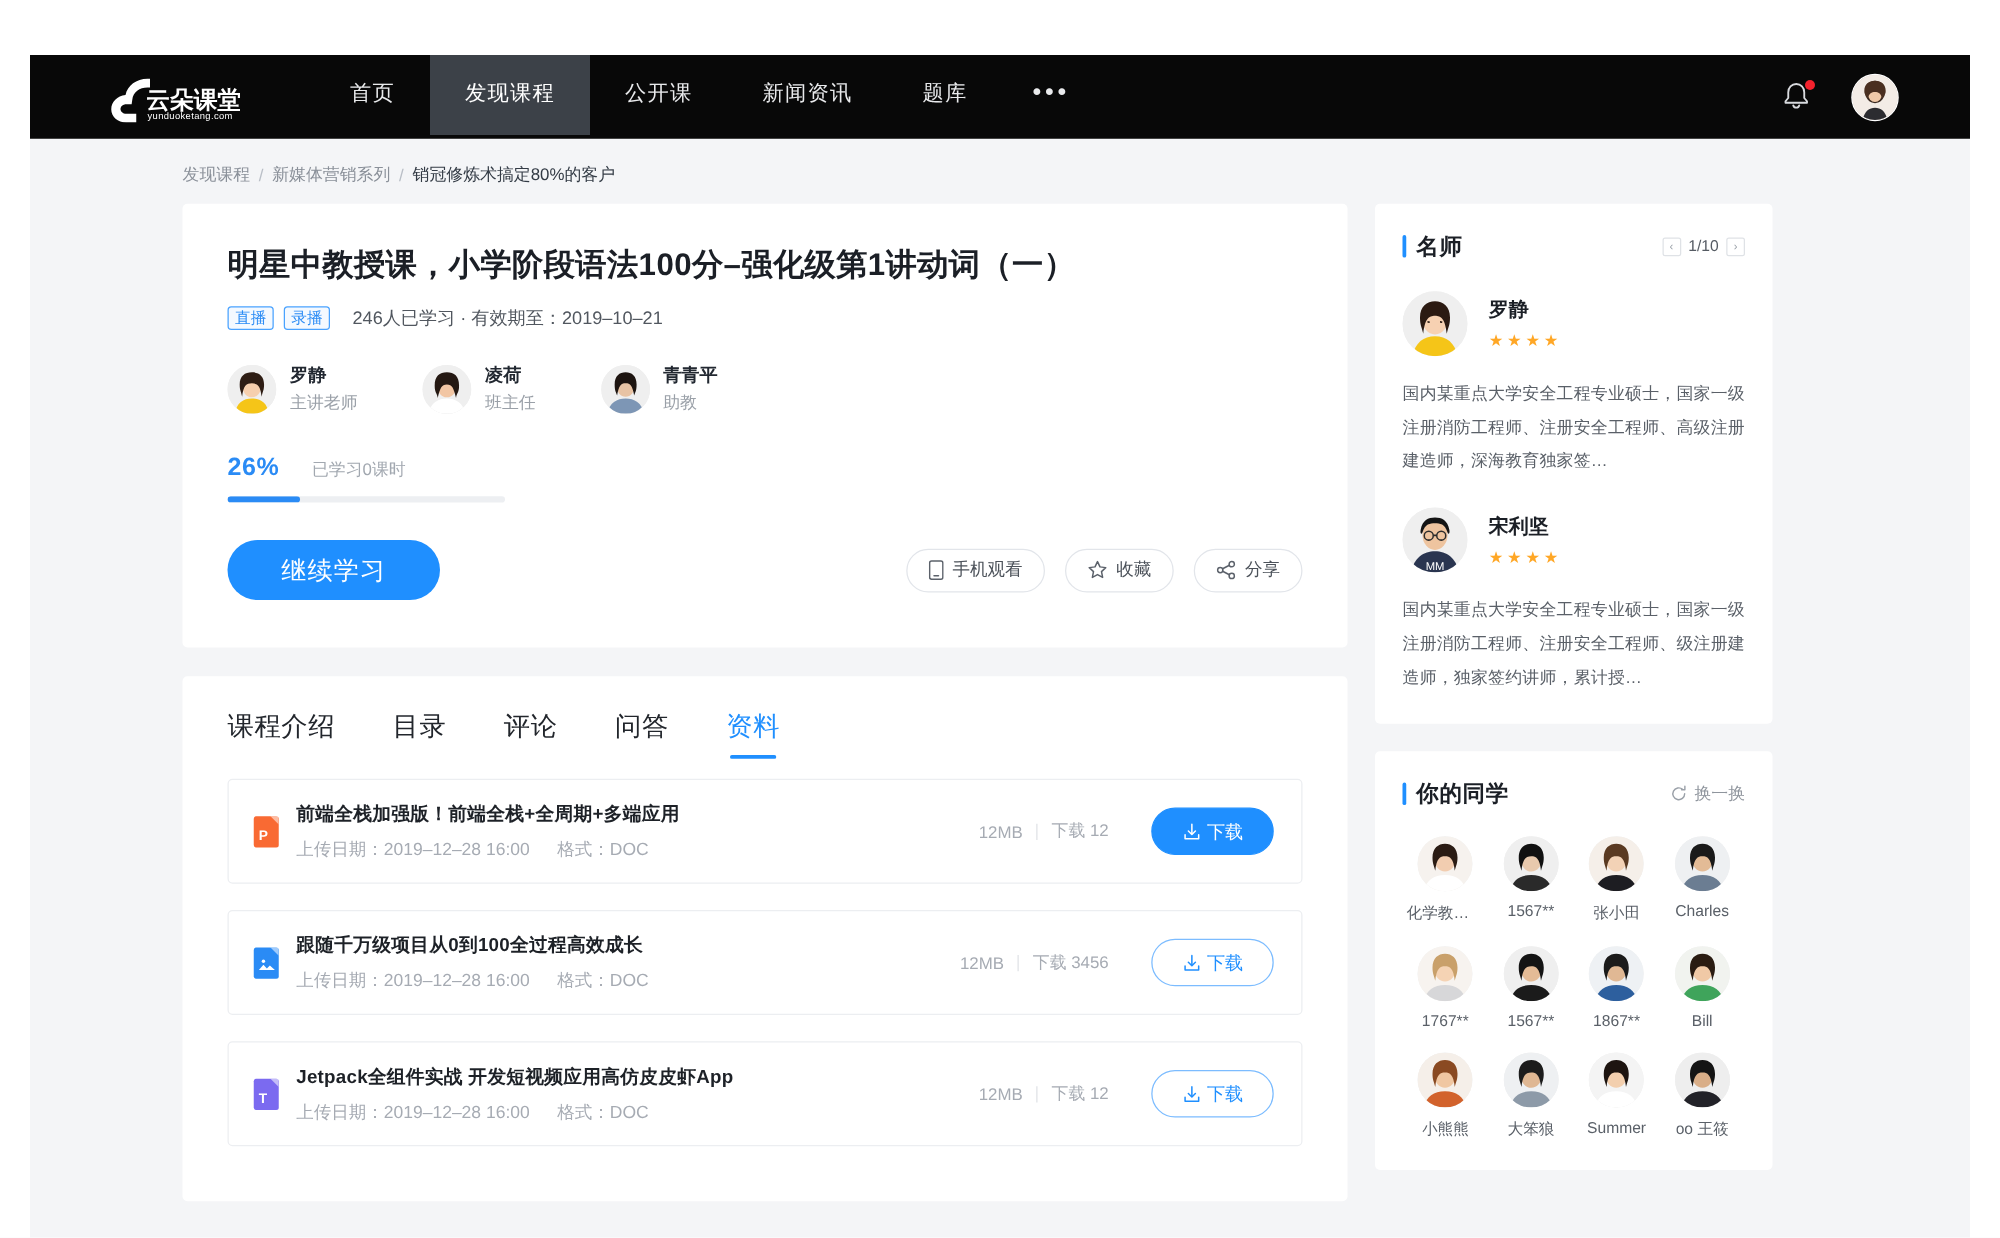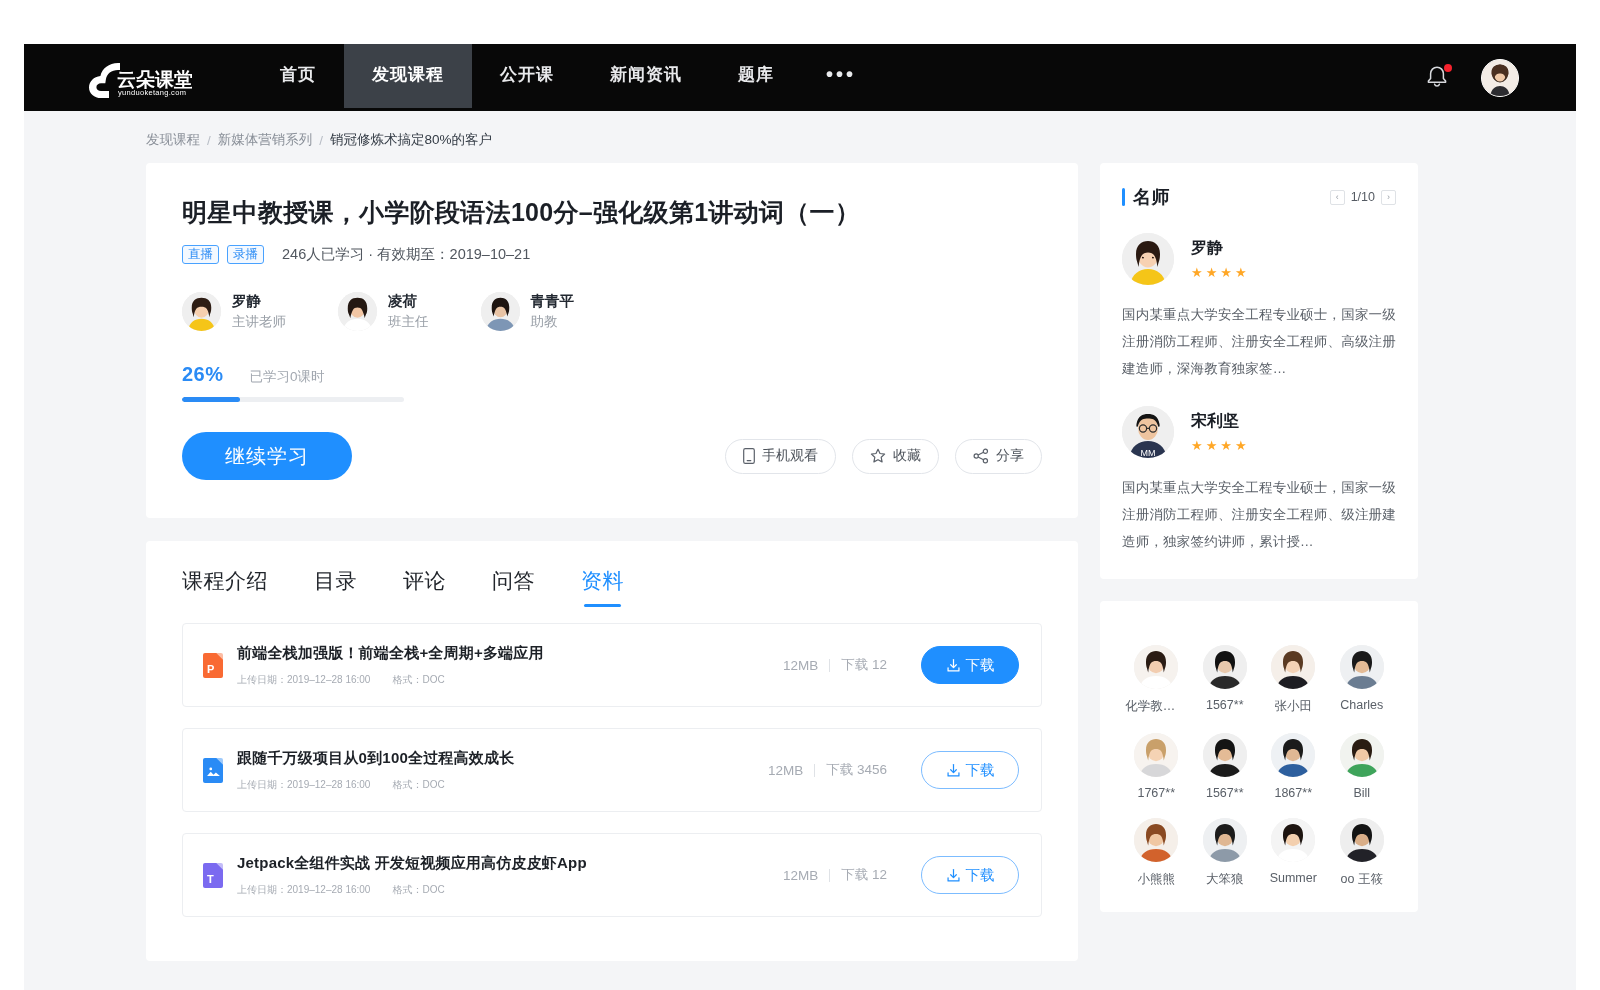--- a/index.html
+++ b/index.html
@@ -17,21 +17,21 @@
   }
 
   
   .navbar {
     height: 67px; background: #080808;
     display: flex; align-items: center;
     position: relative;
   }
   .logo { margin-left: 60px; display: flex; align-items: flex-end; }
   .logo svg { display: block; }
-  .nav-items { display: flex; align-items: stretch; height: 74px; margin-left: 60px; font-weight: bold; }
+  .nav-items { display: flex; align-items: stretch; height: 74px; margin-left: 60px; }
   .nav-item {
     display: flex; align-items: center; justify-content: center;
     padding: 0 28px; color: #e9eaec; font-size: 17px; letter-spacing: 1px;
     cursor: pointer; height: 67px;
   }
   .nav-item.active { background: #3c4148; color: #ffffff; }
   .nav-item.dots { letter-spacing: 3px; font-size: 20px; padding: 0 24px; color: #e9eaec;}
   .nav-right { margin-left: auto; display: flex; align-items: center; margin-right: 57px; gap: 30px; }
   .bell-wrap { position: relative; width: 26px; height: 28px; cursor: pointer; }
   .bell-dot {
@@ -129,21 +129,21 @@
     display: flex; align-items: flex-end; justify-content: flex-start;
     padding: 0 0 3px 4px; position: relative;
   }
   .file-icon .fold {
     position: absolute; right: 0; top: 0; width: 7px; height: 7px;
     background: rgba(255,255,255,.55);
     clip-path: polygon(100% 0, 0 0, 100% 100%);
   }
   .file-info { margin-left: 14px; }
   .file-name { font-size: 15px; color: #1d2127; font-weight: bold; letter-spacing: .2px; }
-  .file-sub { margin-top: 10px; font-size: 10px; color: #a6abb3; display: flex; gap: 22px; }
+  .file-sub { margin-top: 10px; font-size: 14px; color: #a6abb3; display: flex; gap: 22px; }
   .file-stats {
     margin-left: auto; font-size: 13.5px; color: #a6abb3;
     display: flex; align-items: center; gap: 11px; margin-right: 34px;
   }
   .file-stats .divider { width: 1px; height: 13px; background: #dfe2e6; }
   .btn-dl {
     width: 98px; height: 38px; border-radius: 19px; display: flex;
     align-items: center; justify-content: center; gap: 5px;
     font-size: 14.5px; cursor: pointer;
   }
@@ -504,20 +504,30 @@
                 <span>★</span>
                 <span>★</span>
               </div>
             </div>
           </div>
           <div class="tb-desc">国内某重点大学安全工程专业硕士，国家一级注册消防工程师、注册安全工程师、级注册建造师，独家签约讲师，累计授…</div>
         </div>
       </div>
 
       <div class="card side-card" style="margin-top:22px">
+        <div class="side-head">
+          <div class="side-title">你的同学</div>
+          <div class="refresh">
+            <svg width="14" height="14" viewBox="0 0 16 16">
+              <path d="M13.4 8a5.4 5.4 0 1 1-1.9-4.1" fill="none" stroke="#9aa0a8" stroke-width="1.3" stroke-linecap="round"></path>
+              <path d="M13.6 1.2v3.1h-3.1" fill="none" stroke="#9aa0a8" stroke-width="1.3" stroke-linecap="round" stroke-linejoin="round"></path>
+            </svg>
+            <span>换一换</span>
+          </div>
+        </div>
 
         <div class="classmates" id="classmates">
             <div class="cm">
               <div class="cm-avatar">
                 <svg class="ph" viewBox="0 0 44 44">
                   <rect width="44" height="44" fill="#f6f2ee"></rect>
                   <path d="M5 44c2-9 8-13 17-13s15 4 17 13z" fill="#ffffff"></path>
                   <ellipse cx="22" cy="18" rx="8.6" ry="10.2" fill="#f2cdb0"></ellipse>
                   <path d="M12 17c0-7.5 4.6-11 10-11s10 3.5 10 11c0 5-1 5.6-2.2 10.6C28.8 17.8 26 16 22 16s-6.8 1.8-7.8 11.6C13 22.6 12 22 12 17z" fill="#2b1c14"></path>
                 </svg>

